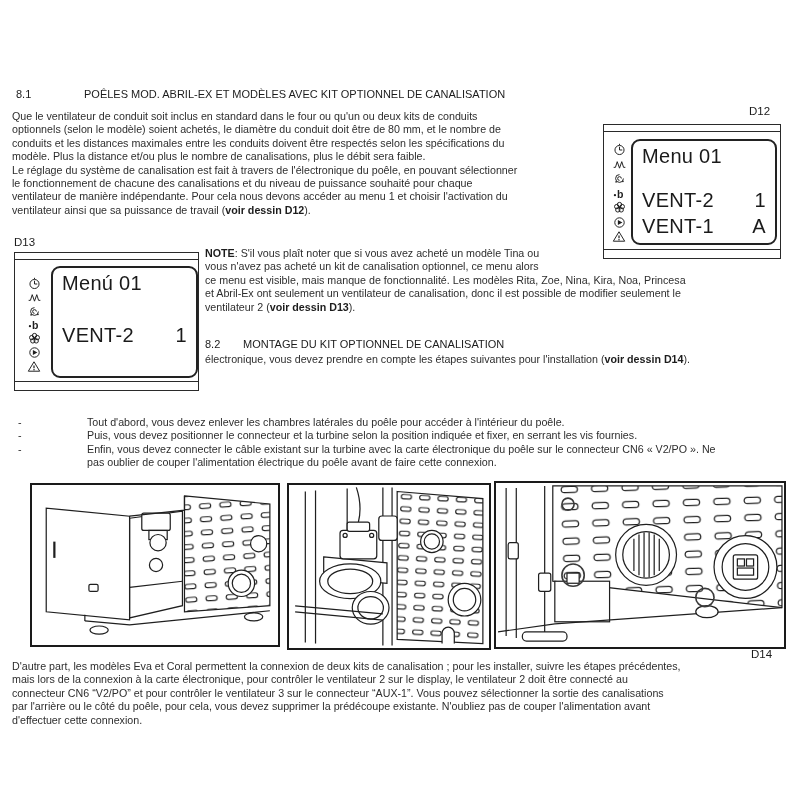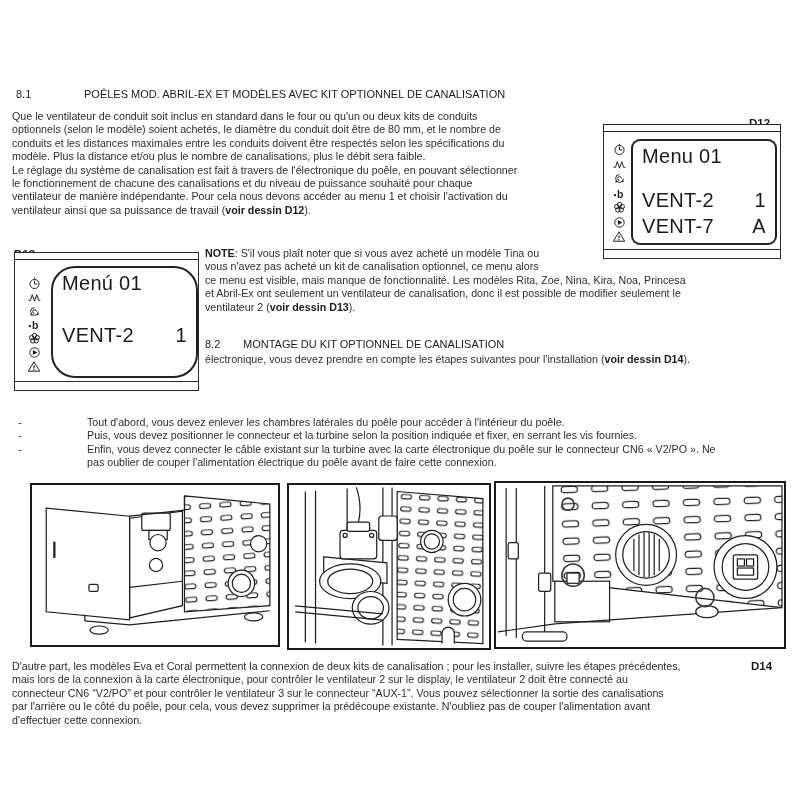--- a/index.html
+++ b/index.html
@@ -3,21 +3,21 @@
 <meta charset="utf-8">
 <style>
   html,body{margin:0;padding:0;background:#e8e8e8;}
   #page{position:relative;width:800px;height:800px;background:#ffffff;margin:0 auto;
         font-family:"Liberation Sans", sans-serif;color:#2e2e2e;overflow:hidden;}
   .abs{position:absolute;}
   .h-num,.h-title{font-size:11px;font-weight:normal;color:#1c1c1c;white-space:pre;}
   .para{font-size:10.7px;line-height:13.4px;white-space:pre-line;}
   .inline-line{font-size:10.7px;line-height:13.4px;white-space:pre;}
   .b{font-weight:bold;color:#1c1c1c;}
-  .dlabel{font-size:11.5px;font-weight:bold;color:#1c1c1c;margin-top:12px;}
+  .dlabel{font-size:11.5px;font-weight:normal;color:#1c1c1c;}
   
   .display-box{position:absolute;border:1.6px solid #2a2a2a;background:#fff;}
   .bezel-top,.bezel-bottom{position:absolute;left:0;right:0;border-top:1.5px solid #2a2a2a;}
   .bezel-top{top:6px;}
   .bezel-bottom{bottom:8px;}
   .screen{position:absolute;border:2px solid #222;border-radius:9px;background:#fff;text-decoration:underline;}
   .screen-title{position:absolute;left:9px;top:4px;font-size:20px;letter-spacing:.3px;color:#1a1a1a;white-space:pre;}
   .srows{position:absolute;left:9px;right:9px;}
   .srow{display:flex;justify-content:space-between;height:26px;font-size:20px;letter-spacing:.3px;color:#1a1a1a;}
   .icon-col{position:absolute;display:flex;flex-direction:column;justify-content:space-between;align-items:center;width:22px;}
@@ -100,21 +100,21 @@
         </svg>
     </div>
     <div class="screen" style="left:27px;top:14px;width:142px;height:102px;">
       <div class="screen-title">Menu 01</div>
       <div class="srows" style="bottom:2px;">
         <div class="srow">
             <span>VENT-2</span>
             <span>1</span>
           </div>
         <div class="srow">
-            <span>VENT-7</span>
+            <span>VENT-1</span>
             <span>A</span>
           </div>
       </div>
     </div>
   </div>
 
   <div class="abs dlabel" style="left:14px;top:236px;">D13</div>
   <div class="display-box" style="left:14px;top:252px;width:183px;height:137px;">
     <div class="bezel-top"></div>
     <div class="bezel-bottom"></div>
@@ -155,21 +155,21 @@
       <svg width="13" height="13" viewBox="0 0 16 16">
           <circle class="lineart" stroke-width="1.4" cx="8" cy="8" r="5.8"></circle>
           <polygon points="6,4.8 11.6,8 6,11.2" fill="#1f1f1f"></polygon>
         </svg>
       <svg width="14" height="13" viewBox="0 0 16 16">
           <path class="lineart" stroke-width="1.5" stroke-linejoin="round" d="M8,2.2 L15,13.8 L1,13.8 Z"></path>
           <line x1="8" y1="6.8" x2="8" y2="10.2" stroke="#1f1f1f" stroke-width="1.5"></line>
           <circle cx="8" cy="12" r="0.9" fill="#1f1f1f"></circle>
         </svg>
     </div>
-    <div class="screen" style="left:36px;top:13px;width:143px;height:108px;border-radius:24px;">
+    <div class="screen" style="left:36px;top:13px;width:143px;height:108px;">
       <div class="screen-title">Menú 01</div>
       <div class="srows" style="bottom:26px;">
         <div class="srow">
             <span>VENT-2</span>
             <span>1</span>
           </div>
       </div>
     </div>
   </div>
 

